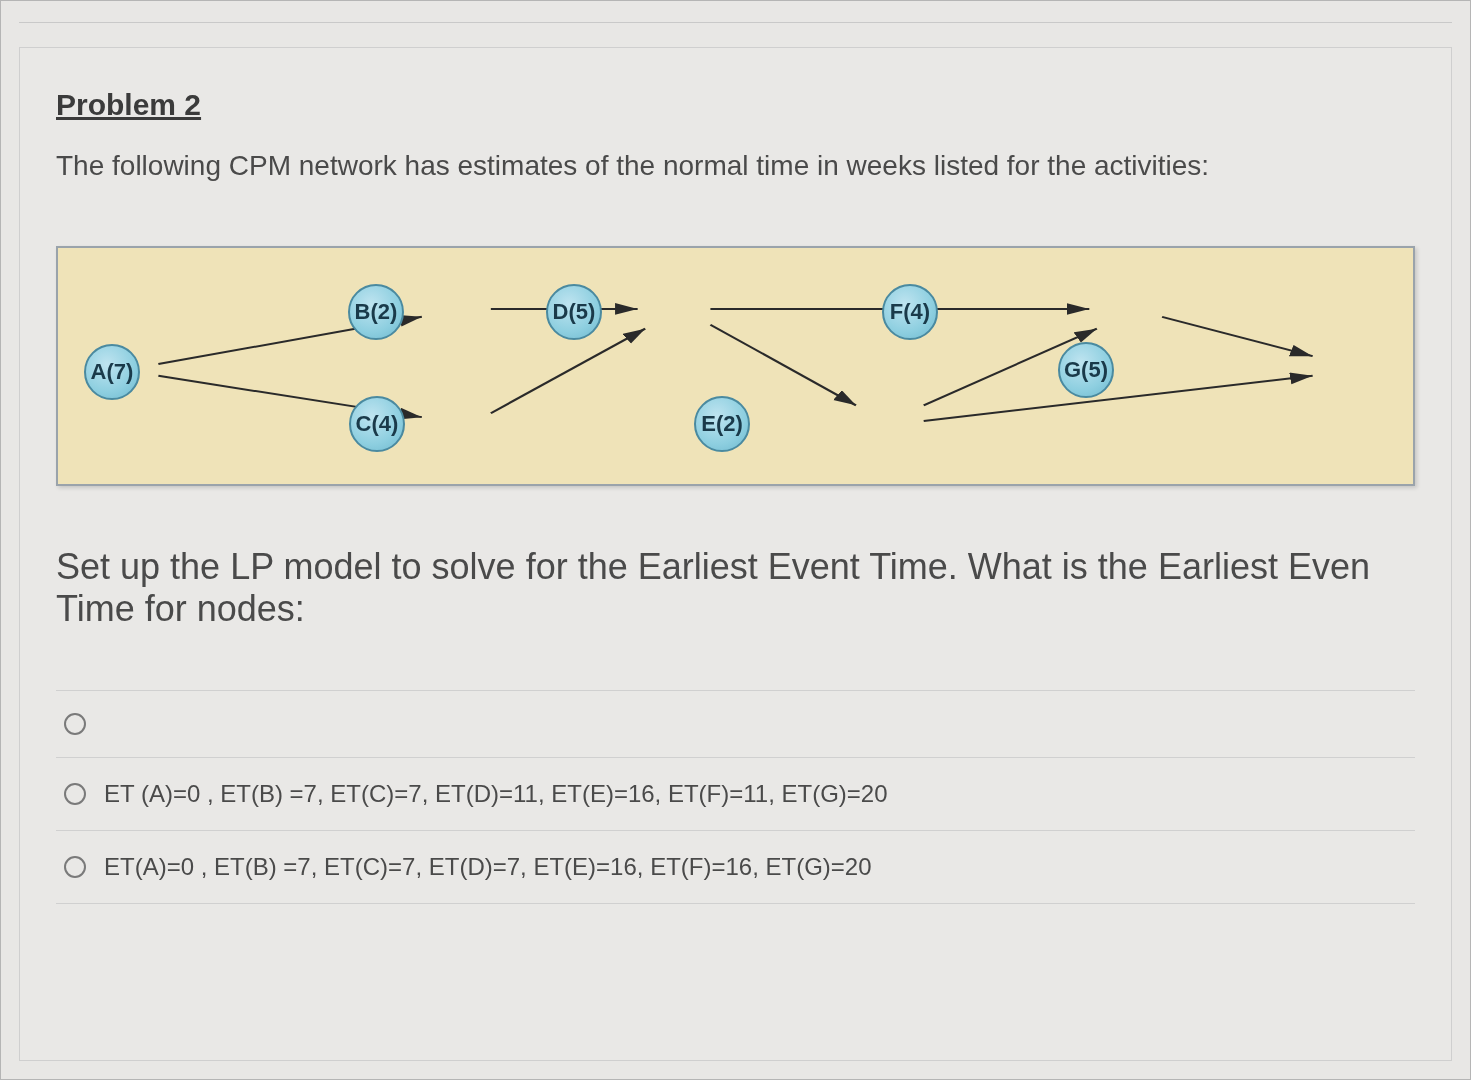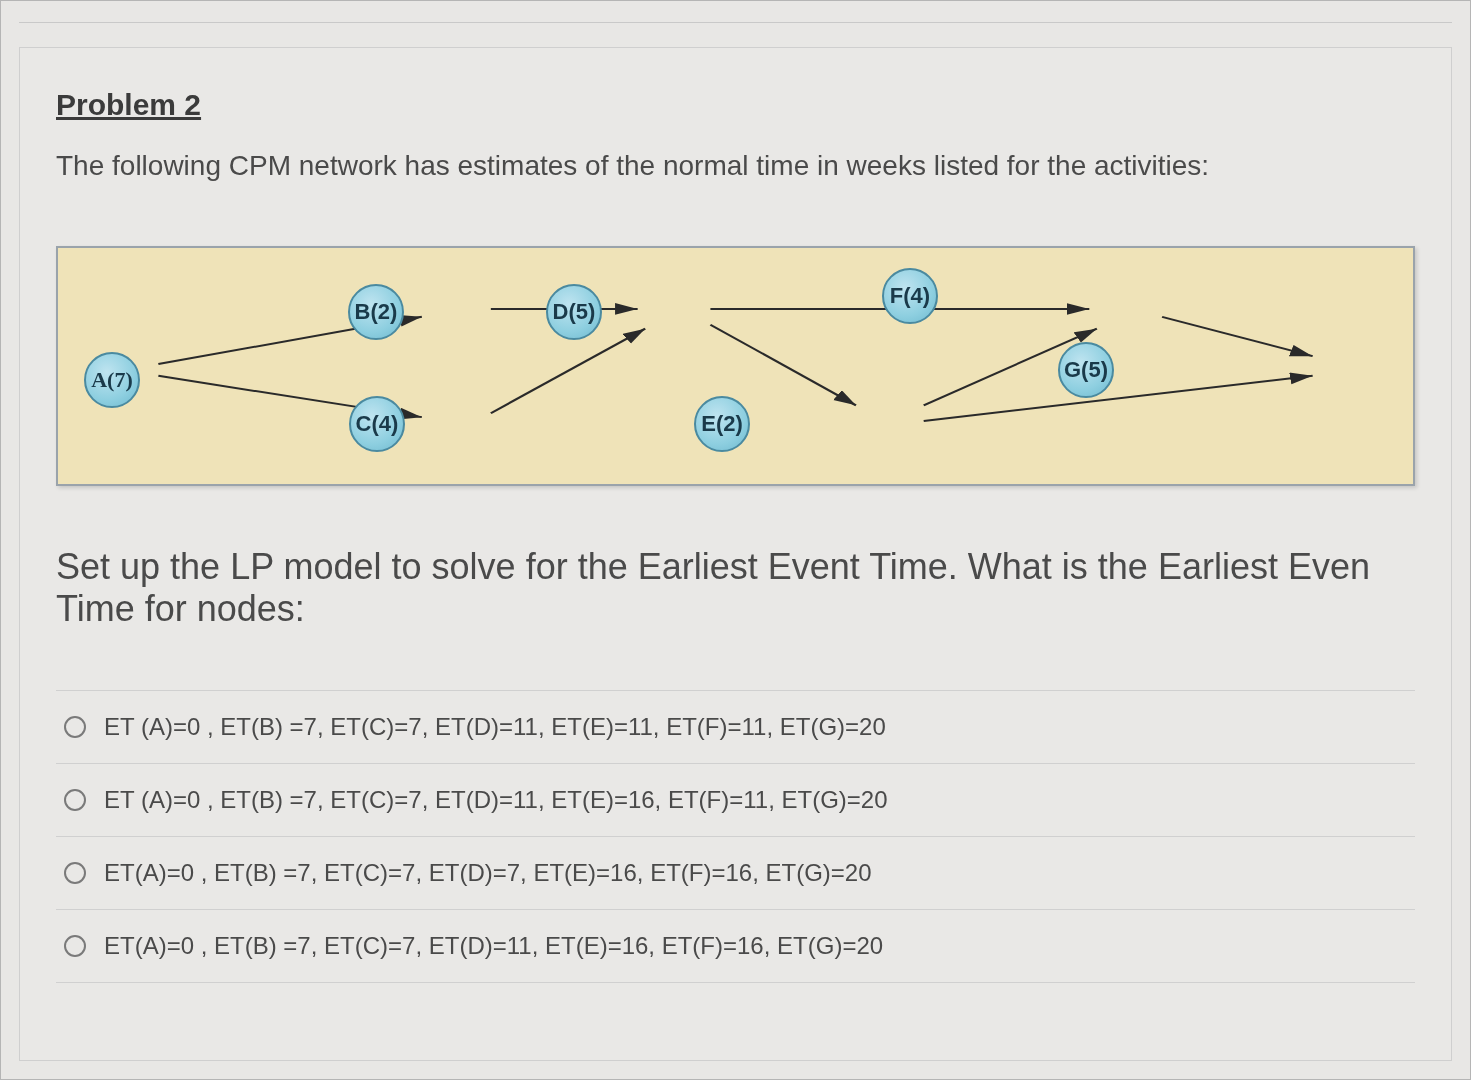--- a/index.html
+++ b/index.html
@@ -132,44 +132,39 @@
 
         <line x1="520" y1="78" x2="636" y2="160" stroke="#2a2a2a" stroke-width="2" marker-end="url(#ah)"></line>
 
         <line x1="690" y1="160" x2="828" y2="82" stroke="#2a2a2a" stroke-width="2" marker-end="url(#ah)"></line>
 
         <line x1="880" y1="70" x2="1000" y2="110" stroke="#2a2a2a" stroke-width="2" marker-end="url(#ah)"></line>
 
         <line x1="690" y1="176" x2="1000" y2="130" stroke="#2a2a2a" stroke-width="2" marker-end="url(#ah)"></line>
       </svg>
 
-      <div class="node" style="left:26px; top:104px;font-family:Liberation Serif, serif;">A(7)</div>
+      <div class="node" style="left:26px; top:96px;">A(7)</div>
       <div class="node" style="left:290px; top:36px;">B(2)</div>
       <div class="node" style="left:291px; top:148px;">C(4)</div>
       <div class="node" style="left:488px; top:36px;">D(5)</div>
       <div class="node" style="left:636px; top:148px;text-align:center;">E(2)</div>
-      <div class="node" style="left:824px; top:20px;">F(4)</div>
+      <div class="node" style="left:824px; top:36px;">F(4)</div>
       <div class="node" style="left:1000px; top:94px;">G(5)</div>
     </div>
 
     <div class="question-text">Set up the LP model to solve for the Earliest Event Time. What is the Earliest Even Time for nodes:</div>
 
     <div class="options">
       <div class="option-row">
         <div class="radio"></div>
-        <div class="option-text">ET (A)=0 , ET(B) =7, ET(C)=7, ET(D)=11, ET(E)=11, ET(F)=11, ET(G)=20</div>
       </div>
       <div class="option-row">
         <div class="radio"></div>
         <div class="option-text">ET (A)=0 , ET(B) =7, ET(C)=7, ET(D)=11, ET(E)=16, ET(F)=11, ET(G)=20</div>
       </div>
       <div class="option-row">
         <div class="radio"></div>
         <div class="option-text">ET(A)=0 , ET(B) =7, ET(C)=7, ET(D)=7, ET(E)=16, ET(F)=16, ET(G)=20</div>
       </div>
-      <div class="option-row">
-        <div class="radio"></div>
-        <div class="option-text">ET(A)=0 , ET(B) =7, ET(C)=7, ET(D)=11, ET(E)=16, ET(F)=16, ET(G)=20</div>
-      </div>
     </div>
 
   </div>
 </div>
 
 </body></html>

